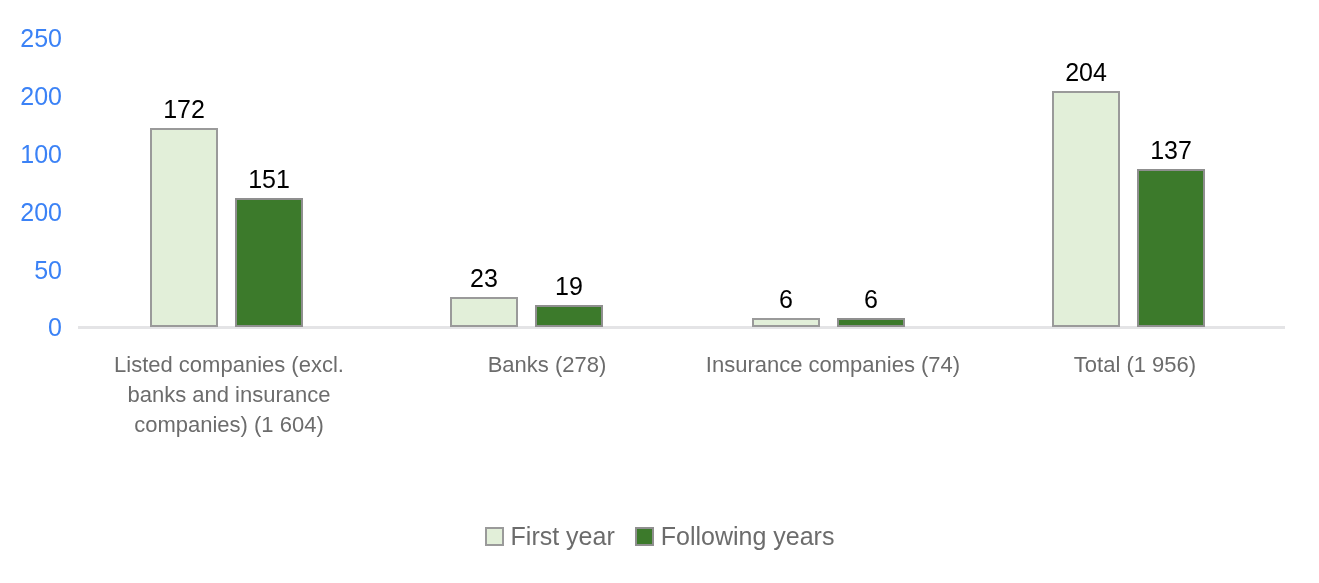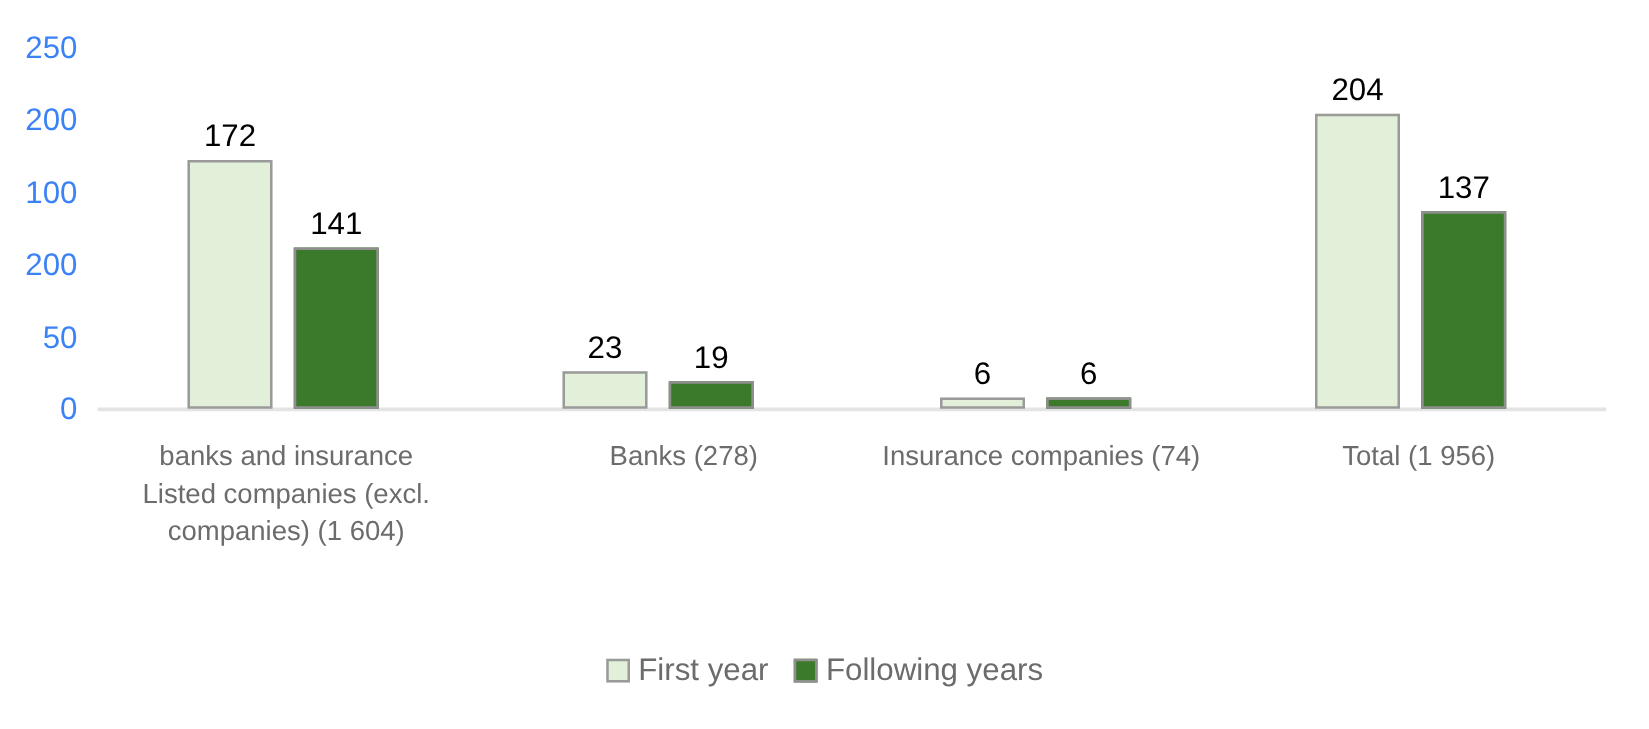--- a/index.html
+++ b/index.html
@@ -146,21 +146,21 @@
   </div>
 
   <div class="axis-line"></div>
 
   <div class="plot-area">
 
     <div class="bar light" style="left: 72px; height: 199px;"></div>
     <div class="bar-label" style="left: 46px; bottom: 205px; text-align: center;">172</div>
 
     <div class="bar dark" style="left: 157px; height: 129px;"></div>
-    <div class="bar-label" style="left: 131px; bottom: 135px;">141</div>
+    <div class="bar-label" style="left: 131px; bottom: 135px;">151</div>
 
     <div class="bar light" style="left: 372px; height: 30px;"></div>
     <div class="bar-label" style="left: 346px; bottom: 36px;">23</div>
 
     <div class="bar dark" style="left: 457px; height: 22px;"></div>
     <div class="bar-label" style="left: 431px; bottom: 28px;">19</div>
 
     <div class="bar light" style="left: 674px; height: 9px;"></div>
     <div class="bar-label" style="left: 648px; bottom: 15px;">6</div>
 
@@ -169,22 +169,22 @@
 
     <div class="bar light" style="left: 974px; height: 236px;"></div>
     <div class="bar-label" style="left: 948px; bottom: 242px;">204</div>
 
     <div class="bar dark" style="left: 1059px; height: 158px;"></div>
     <div class="bar-label" style="left: 1033px; bottom: 164px;">137</div>
 
   </div>
 
   <div class="cat-label" style="left: 78px; top: 350px; width: 302px;">
+    <div>Listed companies (excl.</div>
     <div>banks and insurance</div>
-    <div>Listed companies (excl.</div>
     <div>companies) (1 604)</div>
   </div>
 
   <div class="cat-label" style="left: 396px; top: 350px; width: 302px;">
     <div>Banks (278)</div>
   </div>
 
   <div class="cat-label" style="left: 682px; top: 350px; width: 302px;">
     <div>Insurance companies (74)</div>
   </div>

